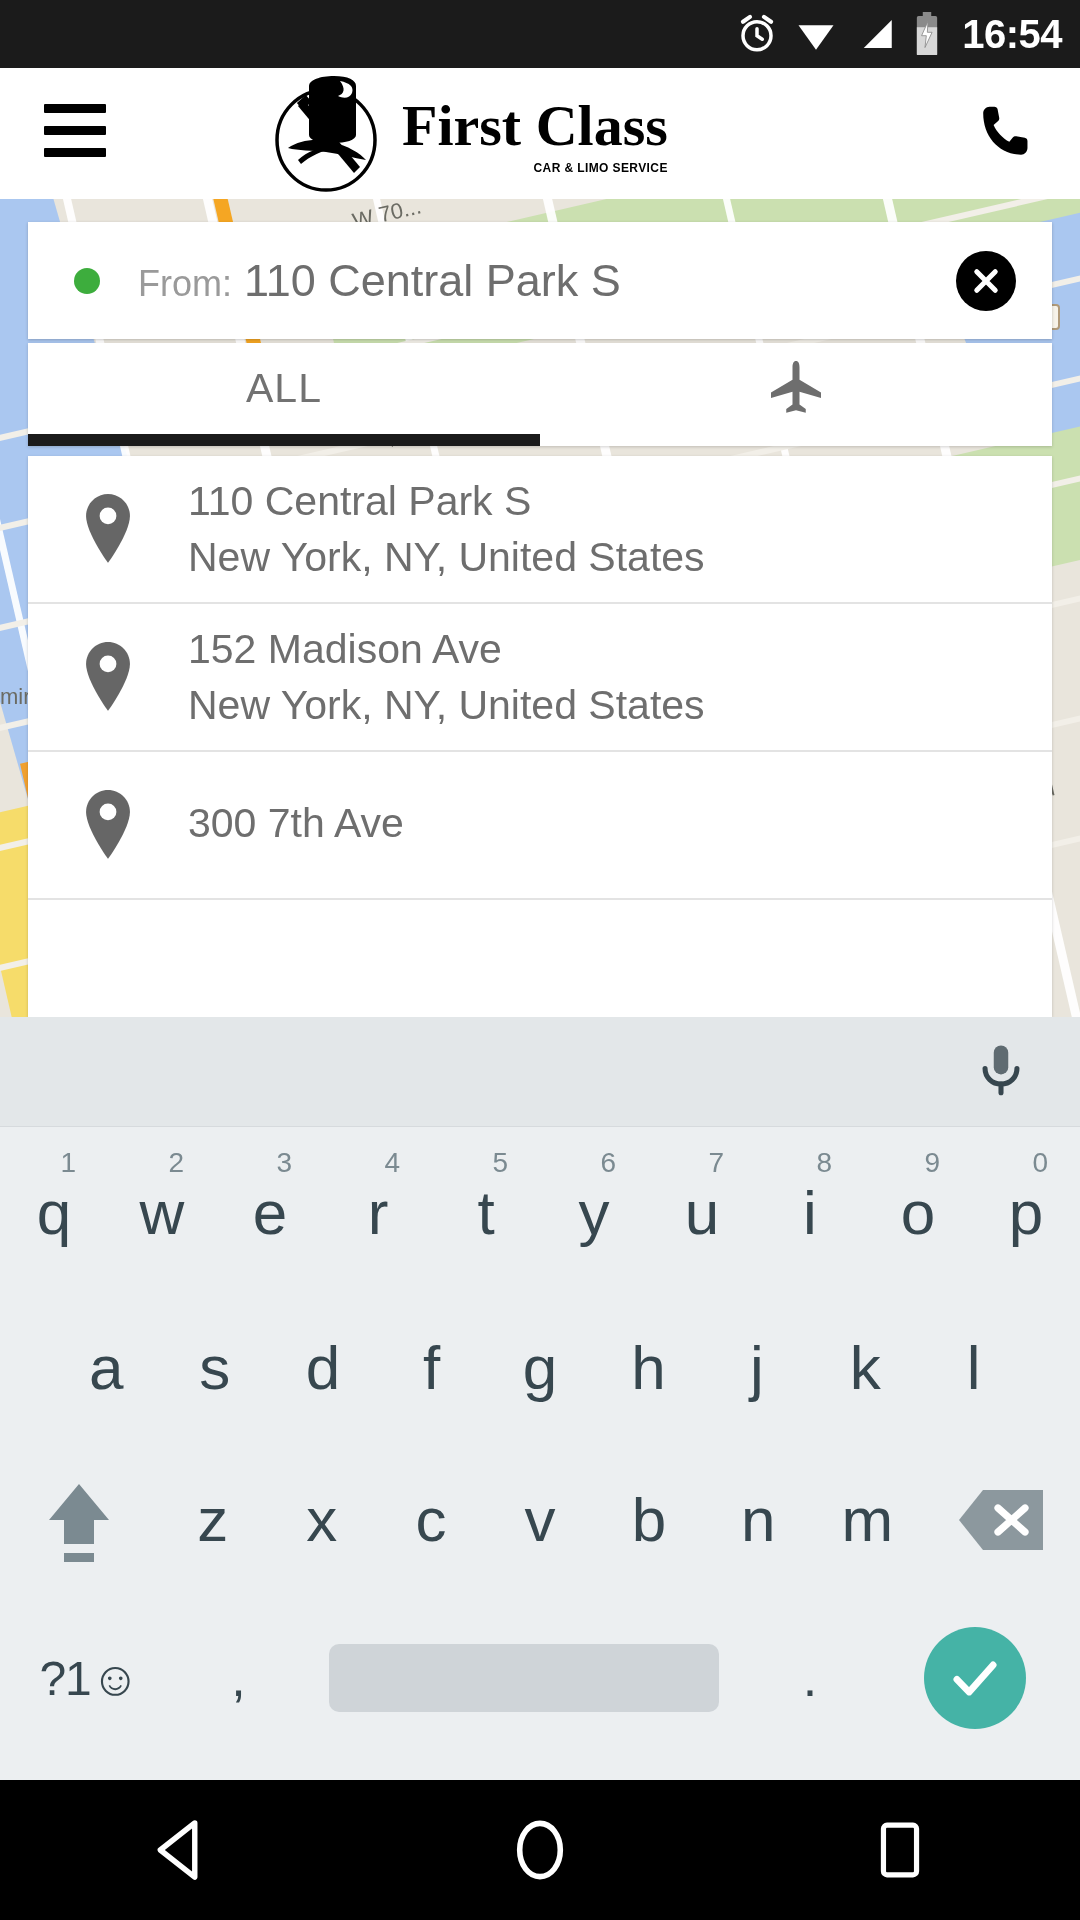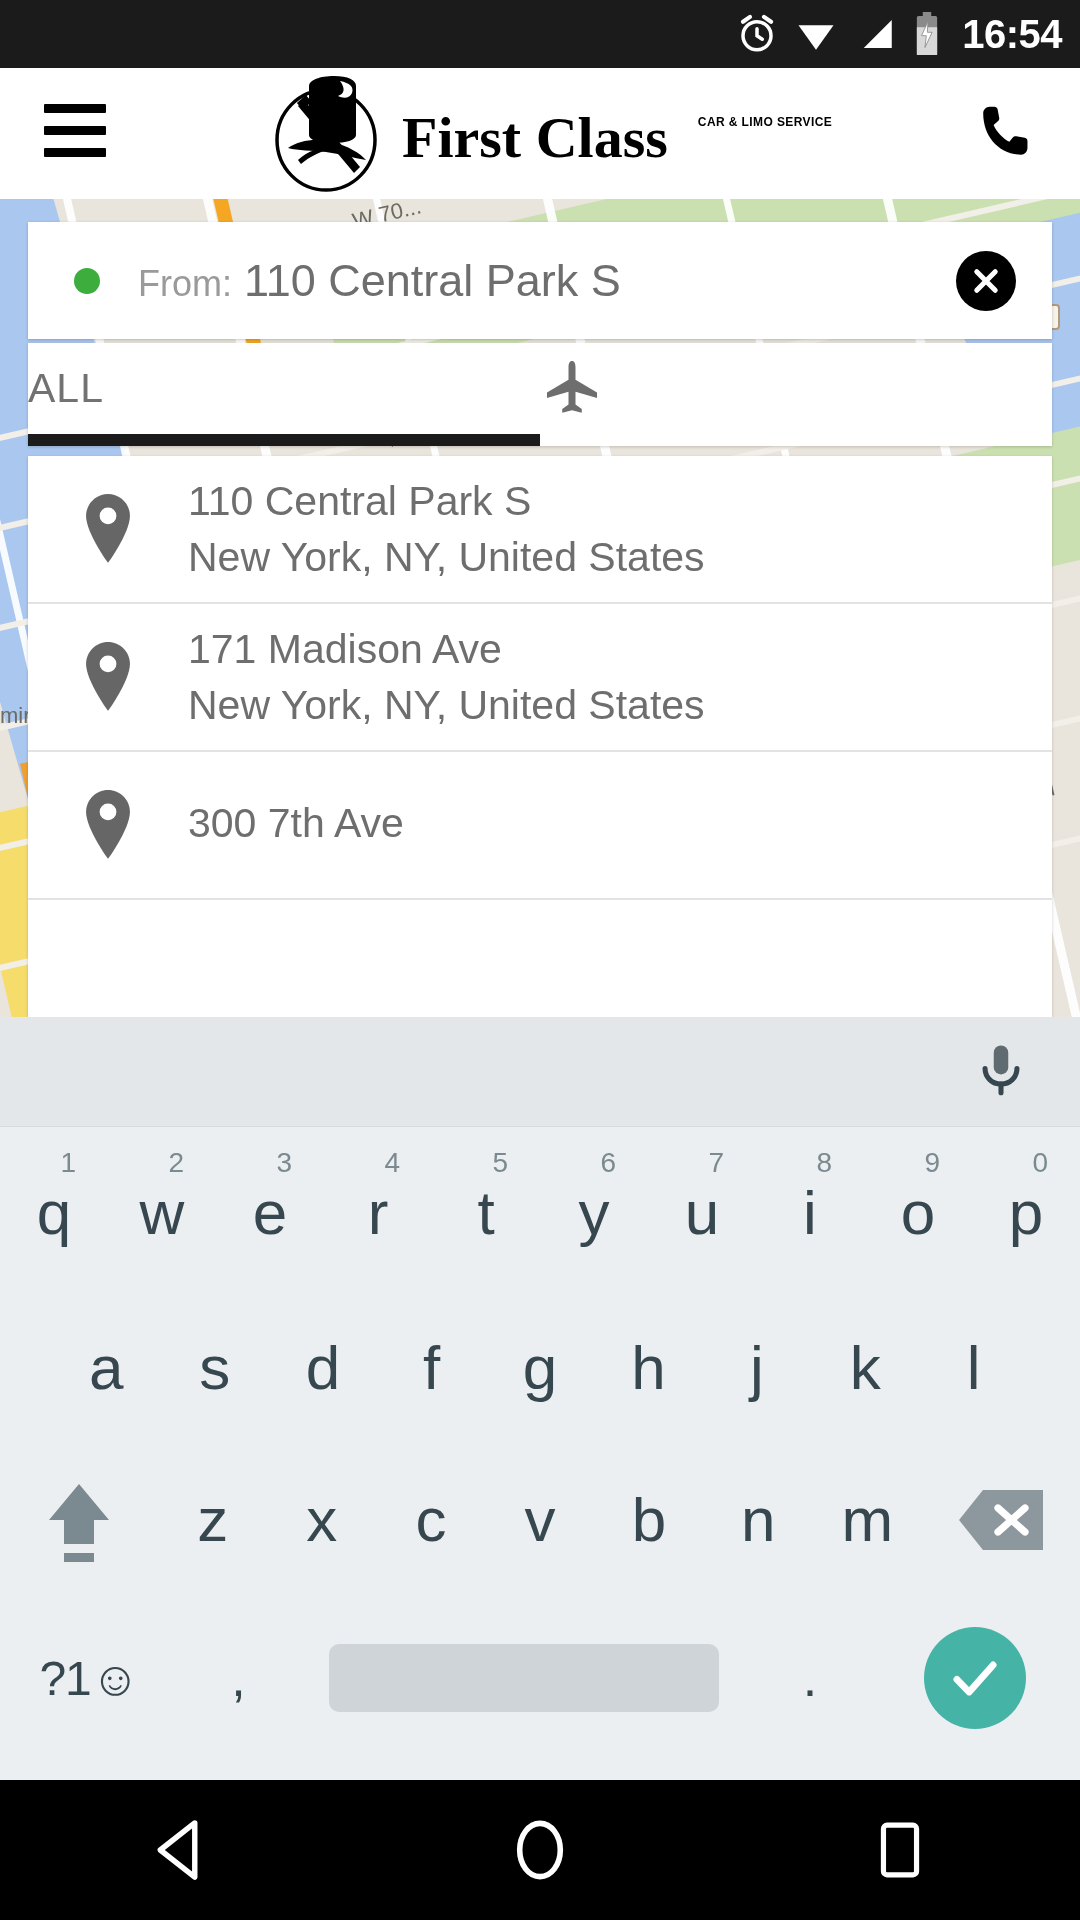--- a/index.html
+++ b/index.html
@@ -72,22 +72,22 @@
   #brand-logo {
     position: absolute;
     left: 268px;
     top: 4px;
     display: flex;
     align-items: center;
     height: 125px;
   }
   #brand-wordmark {
     display: flex;
-    flex-direction: row;
-    align-items: flex-start;
+    flex-direction: column;
+    align-items: flex-end;
     margin-left: 10px;
     margin-top: 6px;
   }
   #brand-name {
     font-family: "Liberation Serif", serif;
     font-weight: bold;
     font-size: 58px;
     line-height: 58px;
     color: #000;
     letter-spacing: 0px;
@@ -265,20 +265,21 @@
   }
   #tabs-row {
     display: flex;
     width: 100%;
     height: 91px;
   }
   .tab {
     flex: 1 1 50%;
     display: flex;
     align-items: center;
+    justify-content: center;
     cursor: pointer;
   }
   #tab-all-label {
     font-size: 41px;
     color: #727272;
     font-family: "Liberation Sans", sans-serif;
     letter-spacing: 1px;
   }
   #tab-indicator {
     position: absolute;
@@ -540,21 +541,21 @@
     <div class="map-road-thin" style="left:-80px; top:520px; width:1250px; height:6px; transform:rotate(-13deg);"></div>
     <div class="map-road-thin" style="left:-80px; top:640px; width:1250px; height:6px; transform:rotate(-13deg);"></div>
     <div class="map-road-thin" style="left:-80px; top:760px; width:1250px; height:6px; transform:rotate(-13deg);"></div>
 
     <div class="map-label" style="left:352px; top:2px; transform:rotate(-13deg);">W 70...</div>
     <div class="map-label" style="left:372px; top:215px; transform:rotate(-75deg);">Ave</div>
     <div class="map-label" style="left:398px; top:218px; transform:rotate(-75deg);">roa</div>
     <div class="map-label" style="left:1014px; top:295px; transform:rotate(-58deg);">9th</div>
     <div class="map-label" style="left:1018px; top:580px; transform:rotate(-13deg);">2nd</div>
     <div class="map-label" style="left:1020px; top:205px; transform:rotate(-70deg);">n A</div>
-    <div class="map-label" style="left:0px; top:504px;">mir</div>
+    <div class="map-label" style="left:0px; top:485px;">mir</div>
     <div class="map-poi" style="left:1034px; top:105px;"></div>
   </div>
 
   <div id="from-card">
     <div id="from-dot"></div>
     <div id="from-text-wrap">
       <span id="from-label">From:</span>
       <span id="from-value" placeholder="From:">110 Central Park S</span>
     </div>
     <div id="from-clear-button">
@@ -596,21 +597,21 @@
     </div>
 
     <div class="suggestion-row">
       <div class="suggestion-pin">
         <svg width="56" height="76" viewBox="0 0 24 32">
           <path d="M12 1 C6.8 1 2.6 5.2 2.6 10.4 C2.6 17.6 12 30.5 12 30.5 C12 30.5 21.4 17.6 21.4 10.4 C21.4 5.2 17.2 1 12 1 Z" fill="#666666"></path>
           <circle cx="12" cy="10.4" r="3.6" fill="#ffffff"></circle>
         </svg>
       </div>
       <div class="suggestion-text">
-        <div class="suggestion-title">171 Madison Ave</div>
+        <div class="suggestion-title">152 Madison Ave</div>
         <div class="suggestion-subtitle">New York, NY, United States</div>
       </div>
     </div>
 
     <div class="suggestion-row">
       <div class="suggestion-pin">
         <svg width="56" height="76" viewBox="0 0 24 32">
           <path d="M12 1 C6.8 1 2.6 5.2 2.6 10.4 C2.6 17.6 12 30.5 12 30.5 C12 30.5 21.4 17.6 21.4 10.4 C21.4 5.2 17.2 1 12 1 Z" fill="#666666"></path>
           <circle cx="12" cy="10.4" r="3.6" fill="#ffffff"></circle>
         </svg>

